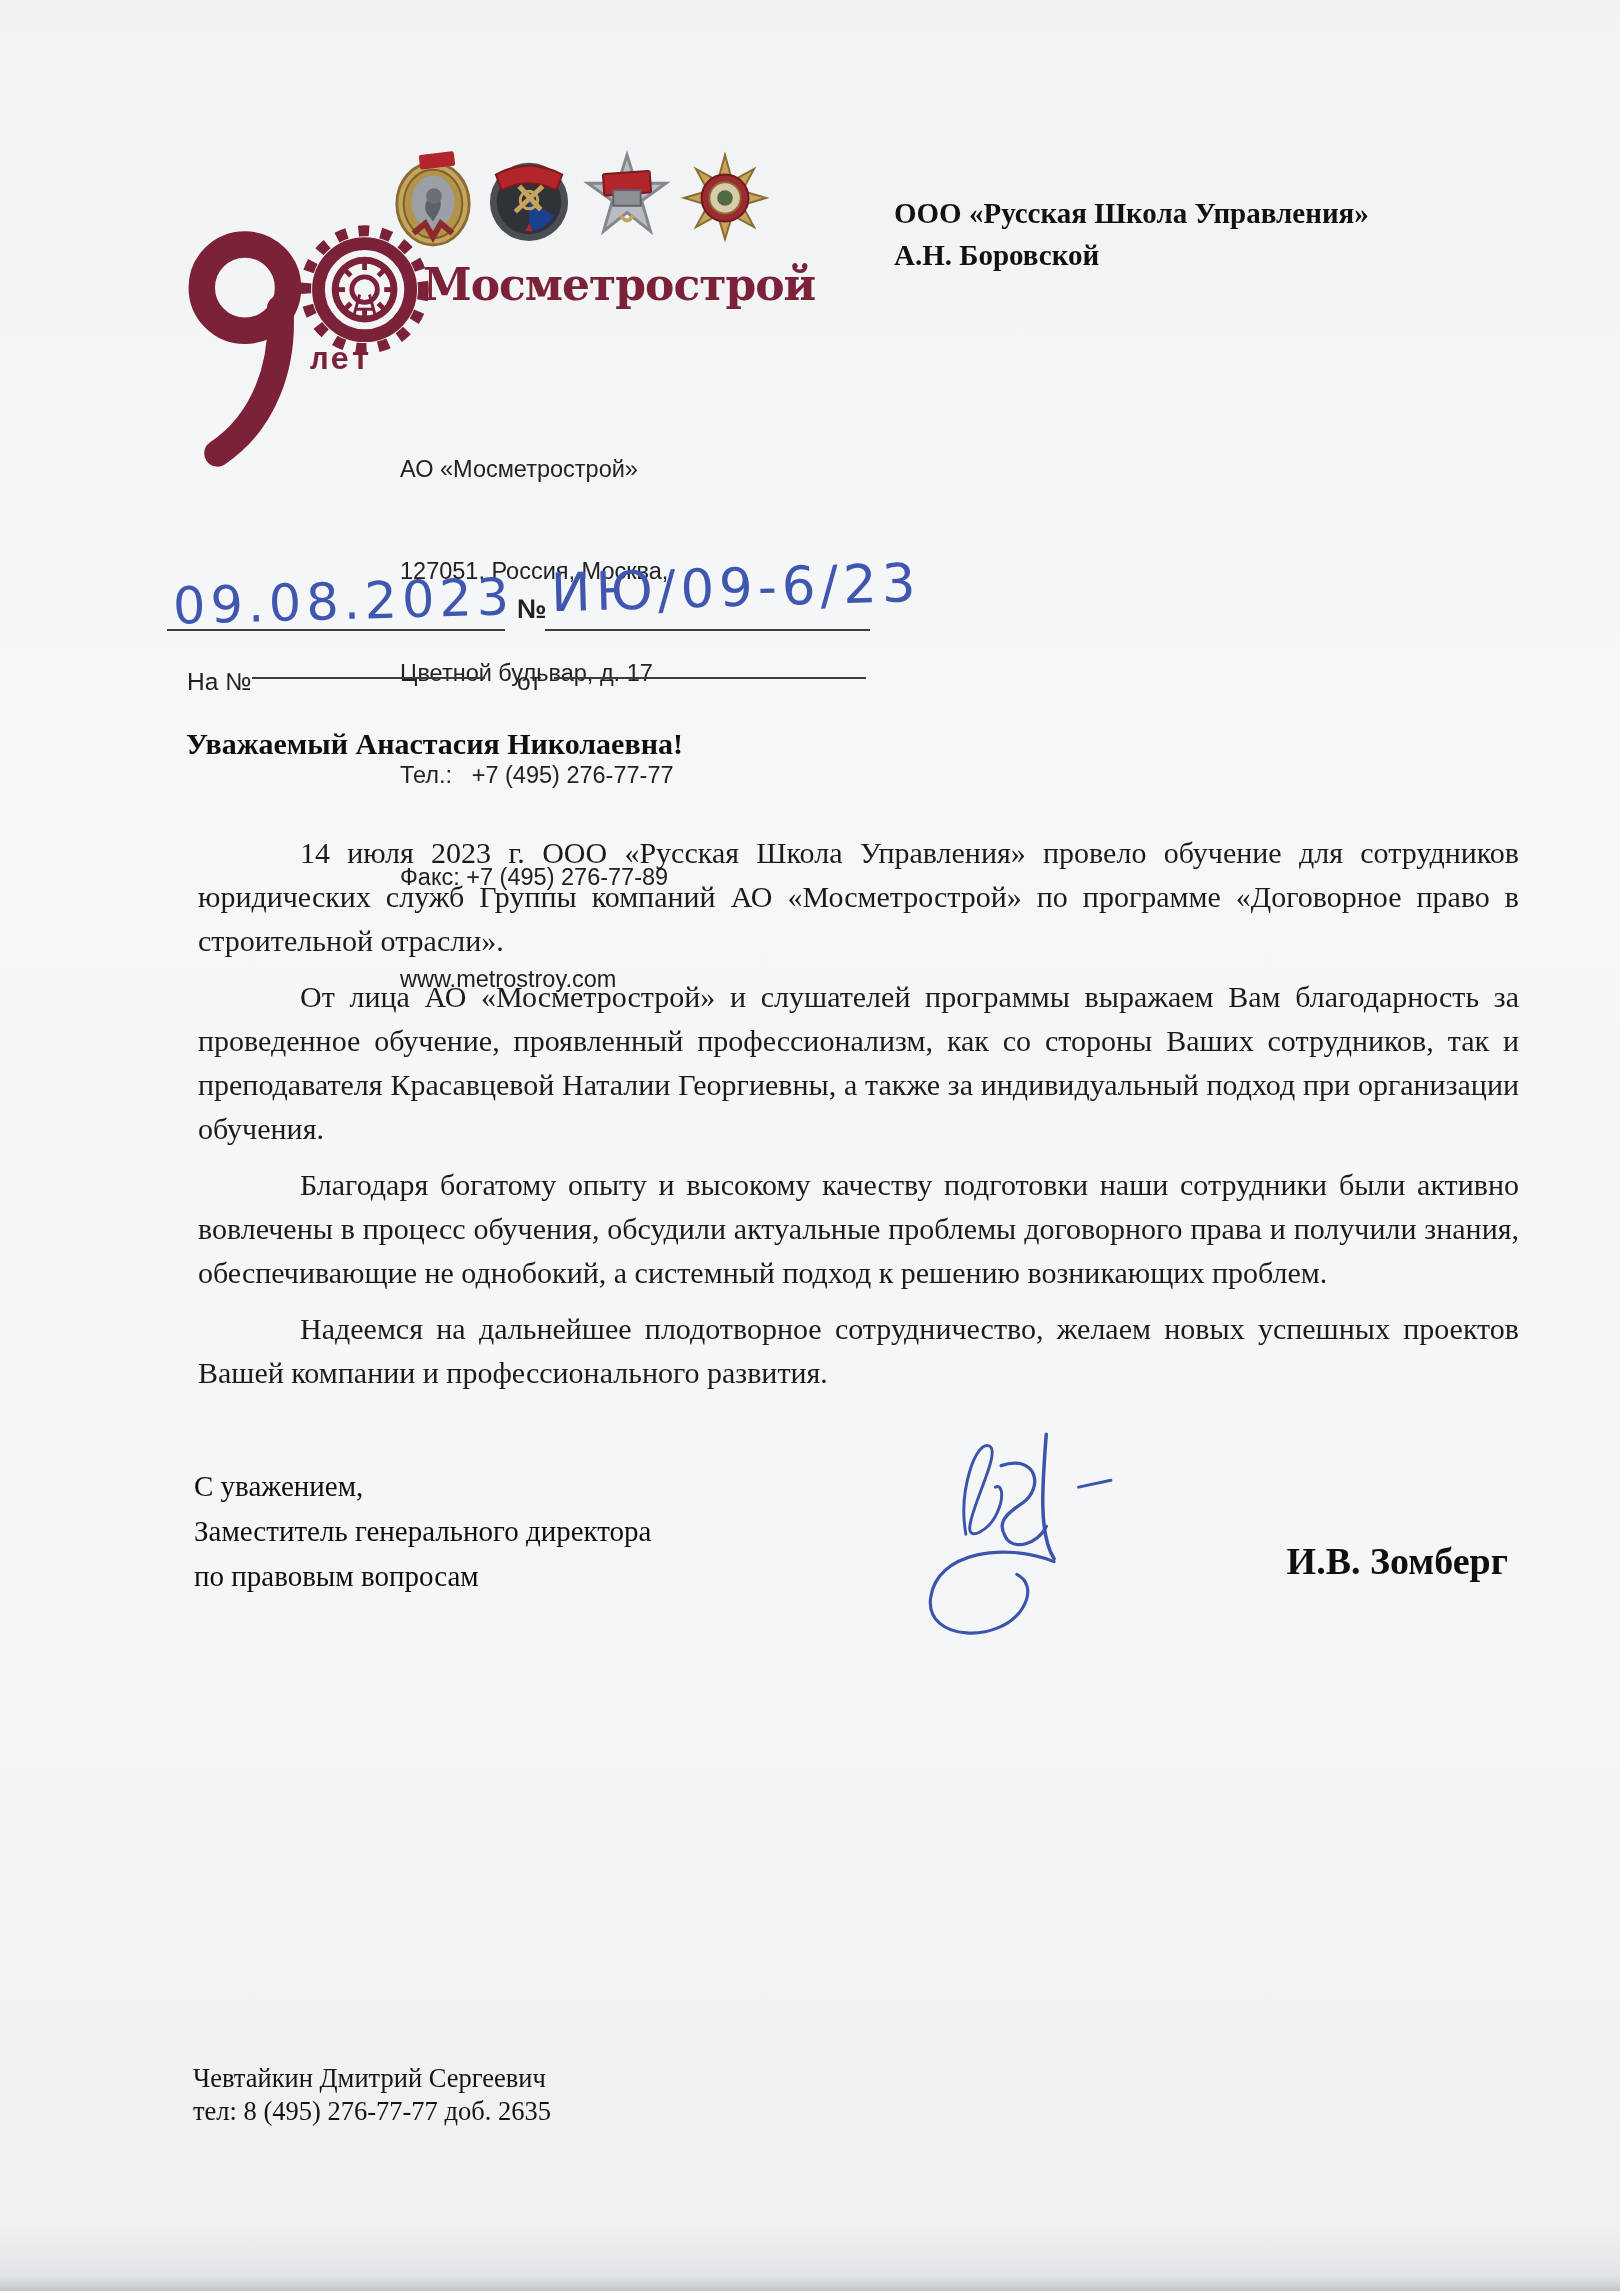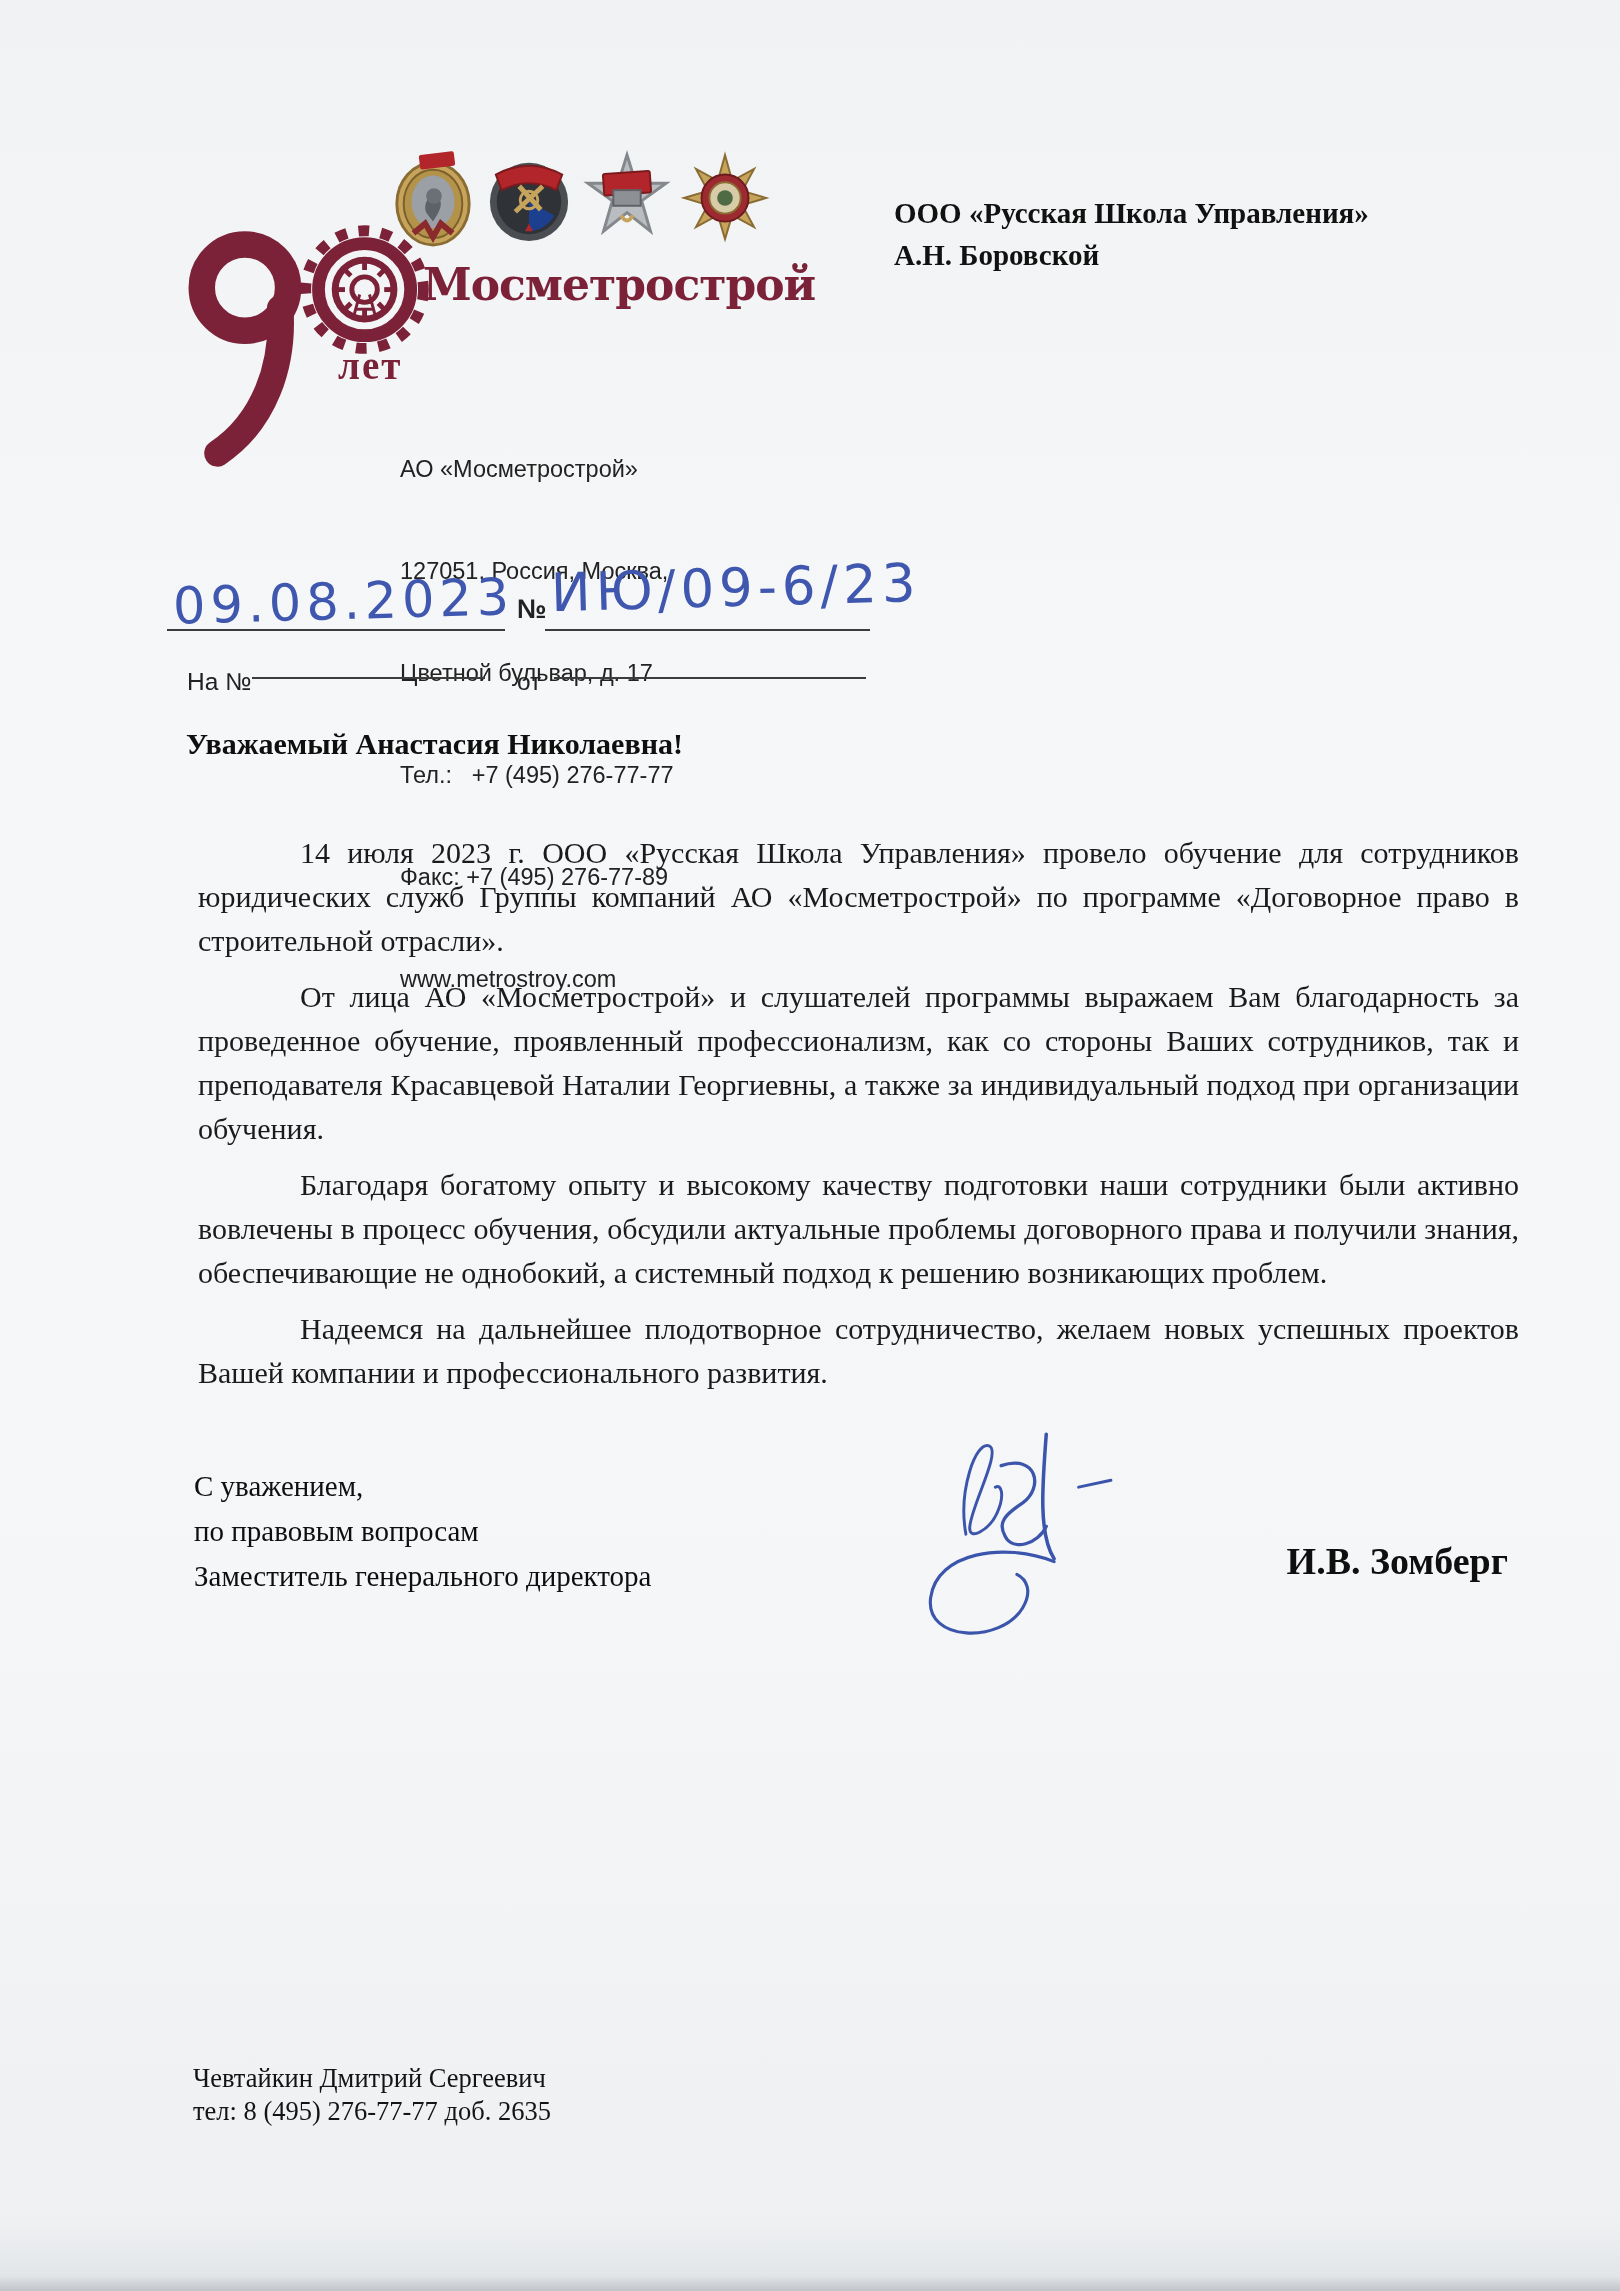--- a/index.html
+++ b/index.html
@@ -7,21 +7,21 @@
     position:relative;width:1620px;height:2292px;overflow:hidden;
     background:linear-gradient(180deg,#f0f2f3 0%,#f6f7f8 30%,#f5f6f7 70%,#eef0f2 97%,#dfe2e5 100%);
     font-family:"Liberation Serif","DejaVu Serif",serif;color:#1b1b1d;
   }
   
   .medals{position:absolute;left:390px;top:147px;display:flex;gap:9.8px;}
   .medal{display:block;}
   .emblem{position:absolute;left:135px;top:218px;}
   .years-label{
     position:absolute;left:310px;top:343px;
-    font-family:Liberation Serif, serif;font-weight:bold;font-size:39px;color:#7b2239;letter-spacing:2px;margin-left:28px;
+    font-family:Liberation Mono, monospace;font-weight:bold;font-size:31px;color:#7b2239;letter-spacing:2px;
   }
   .brand{
     position:absolute;left:423px;top:259px;
     font-family:"DejaVu Serif",serif;font-weight:bold;font-size:44px;color:#7b2239;letter-spacing:-1px;
   }
   .sender{
     position:absolute;left:400px;top:384px;
     font-family:"Liberation Sans","DejaVu Sans",sans-serif;font-size:23.5px;line-height:34px;color:#222;
     white-space:pre;
   }
@@ -177,22 +177,22 @@
 
   <div class="body-text">
     <p>14 июля 2023 г. ООО «Русская Школа Управления» провело обучение для сотрудников юридических служб Группы компаний АО «Мосметрострой» по программе «Договорное право в строительной отрасли».</p>
     <p>От лица АО «Мосметрострой» и слушателей программы выражаем Вам благодарность за проведенное обучение, проявленный профессионализм, как со стороны Ваших сотрудников, так и преподавателя Красавцевой Наталии Георгиевны, а также за индивидуальный подход при организации обучения.</p>
     <p>Благодаря богатому опыту и высокому качеству подготовки наши сотрудники были активно вовлечены в процесс обучения, обсудили актуальные проблемы договорного права и получили знания, обеспечивающие не однобокий, а системный подход к решению возникающих проблем.</p>
     <p>Надеемся на дальнейшее плодотворное сотрудничество, желаем новых успешных проектов Вашей компании и профессионального развития.</p>
   </div>
 
   <div class="closing">
     <div>С уважением,</div>
+    <div>Заместитель генерального директора</div>
     <div>по правовым вопросам</div>
-    <div>Заместитель генерального директора</div>
   </div>
 
   <svg class="signature" width="353" height="294" viewBox="0 0 360 300">
     <g fill="none" stroke="#3c55ac" stroke-linecap="round">
       <path d="M60 140 C52 96 70 44 84 50 C96 56 66 110 64 132 C62 148 84 136 92 118 C100 100 96 88 90 92" stroke-width="3"></path>
       <path d="M96 70 C132 58 140 92 118 108 C100 120 92 128 100 142 C108 158 134 150 142 132" stroke-width="3.4"></path>
       <path d="M142 38 C138 90 134 140 150 165" stroke-width="3.6"></path>
       <path d="M150 168 C100 148 30 158 24 205 C18 250 96 252 118 215 C128 198 122 186 112 181" stroke-width="3.2"></path>
       <path d="M175 92 L208 85" stroke-width="3"></path>
     </g>

